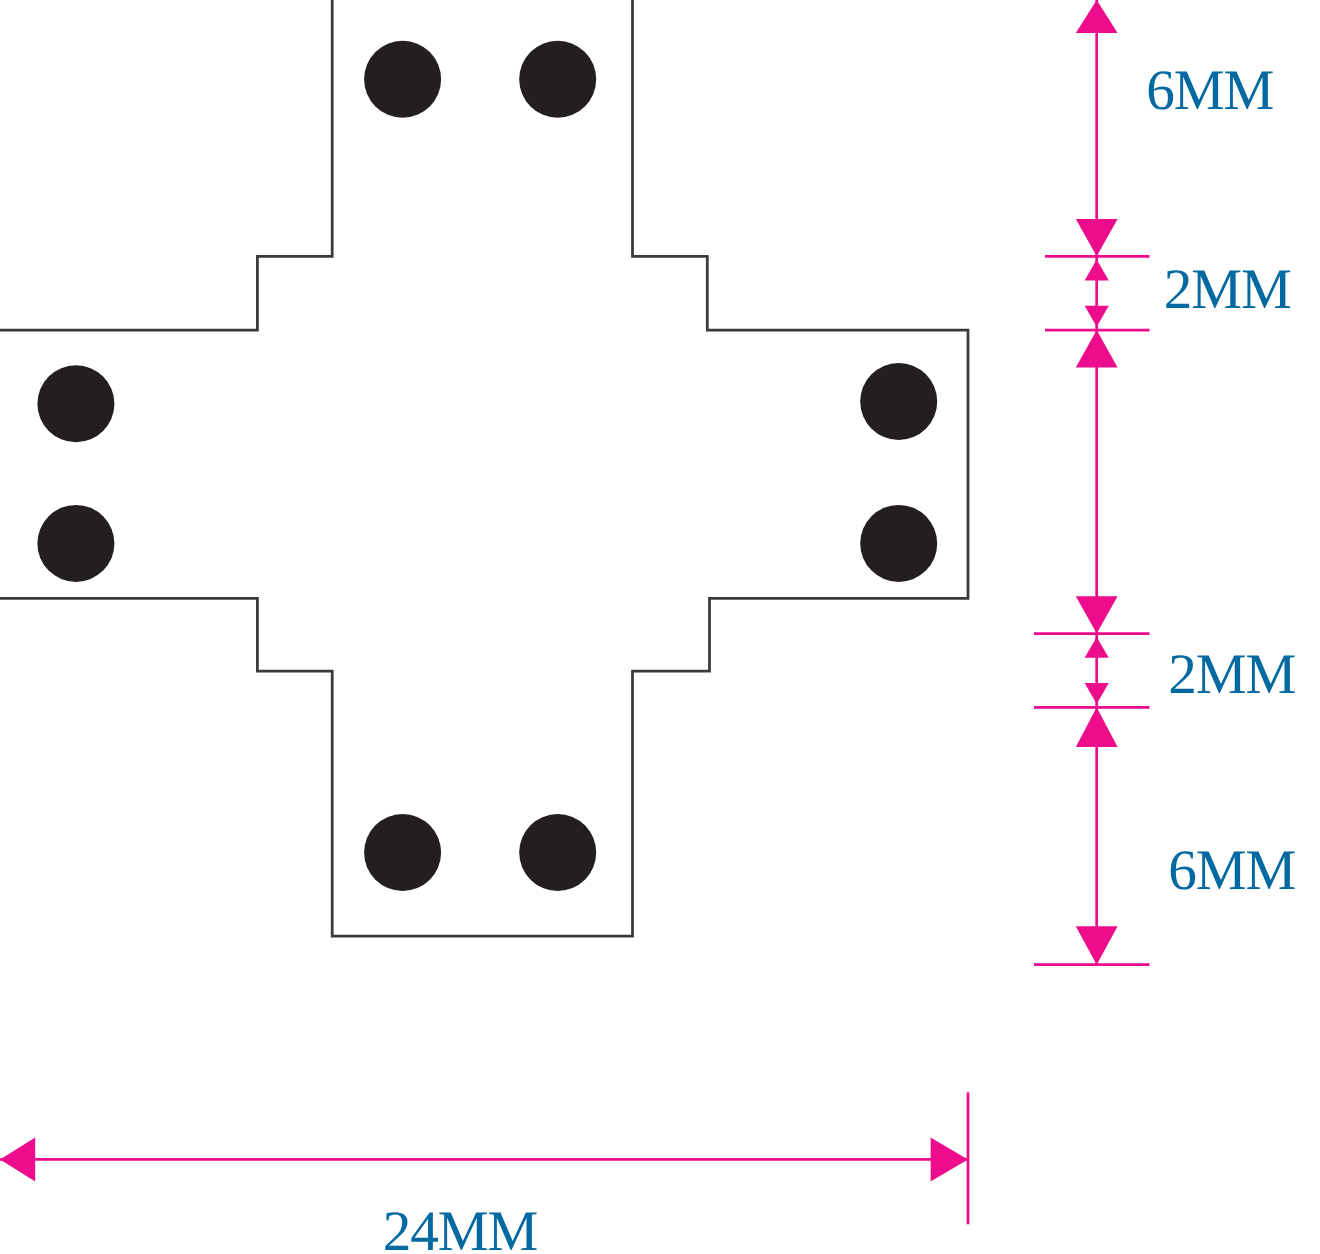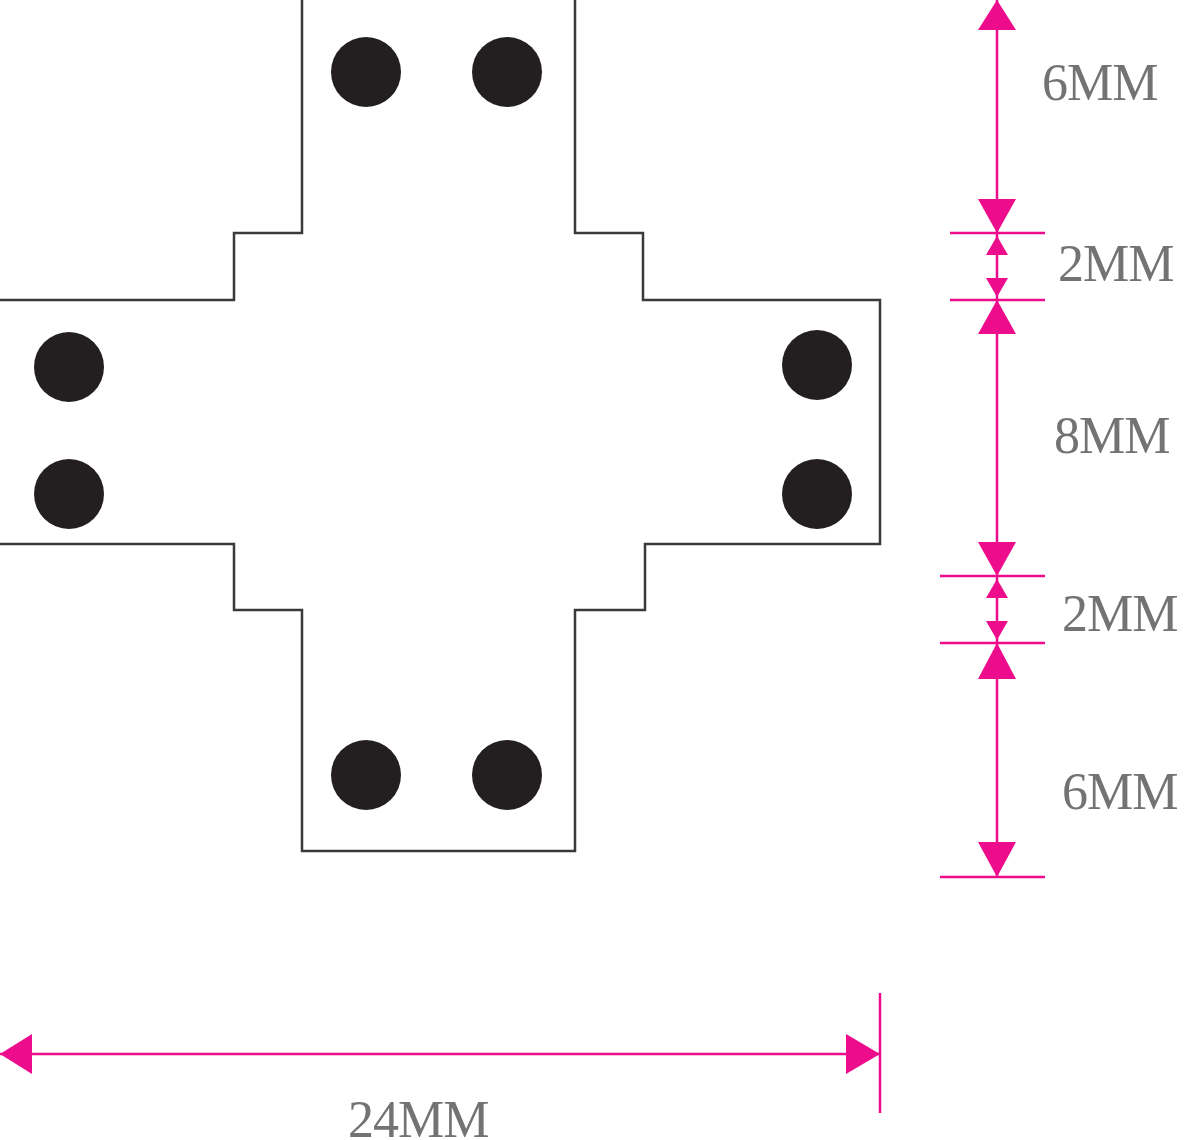--- a/index.html
+++ b/index.html
@@ -2,21 +2,21 @@
 <html><head>
   <meta charset="utf-8">
   <style>
     html, body { margin: 0; padding: 0; background: #ffffff; }
     body { width: 1200px; height: 1140px; overflow: hidden; position: relative; }
     #stage { position: absolute; left: 0; top: 0; width: 1200px; height: 1140px; }
     .label {
       position: absolute;
       font-family: "Liberation Serif", "DejaVu Serif", serif;
       font-size: 52px;
-      color: #737373;
+      color: #0369a1;
       line-height: 1;
       white-space: nowrap;
       letter-spacing: -1px;
     }
   </style>
 </head>
 <body>
 
 <div id="stage">
   <svg width="1200" height="1140" viewBox="0 0 1200 1140" xmlns="http://www.w3.org/2000/svg">
@@ -65,17 +65,16 @@
       <line x1="0" y1="1054" x2="880" y2="1054"></line>
       <line x1="880" y1="993" x2="880" y2="1113"></line>
       <polygon stroke="none" points="0,1054 32,1034 32,1074"></polygon>
       <polygon stroke="none" points="880,1054 846,1034 846,1074"></polygon>
     </g>
   </svg>
 
   
   <div class="label" style="left:1042px; top:57px;">6MM</div>
   <div class="label" style="left:1058px; top:238px;">2MM</div>
-  <div class="label" style="left:1054px; top:410px;">8MM</div>
   <div class="label" style="left:1062px; top:588px;">2MM</div>
   <div class="label" style="left:1062px; top:766px;">6MM</div>
   <div class="label" style="left:348px; top:1094px;">24MM</div>
 </div>
 
 </body></html>

